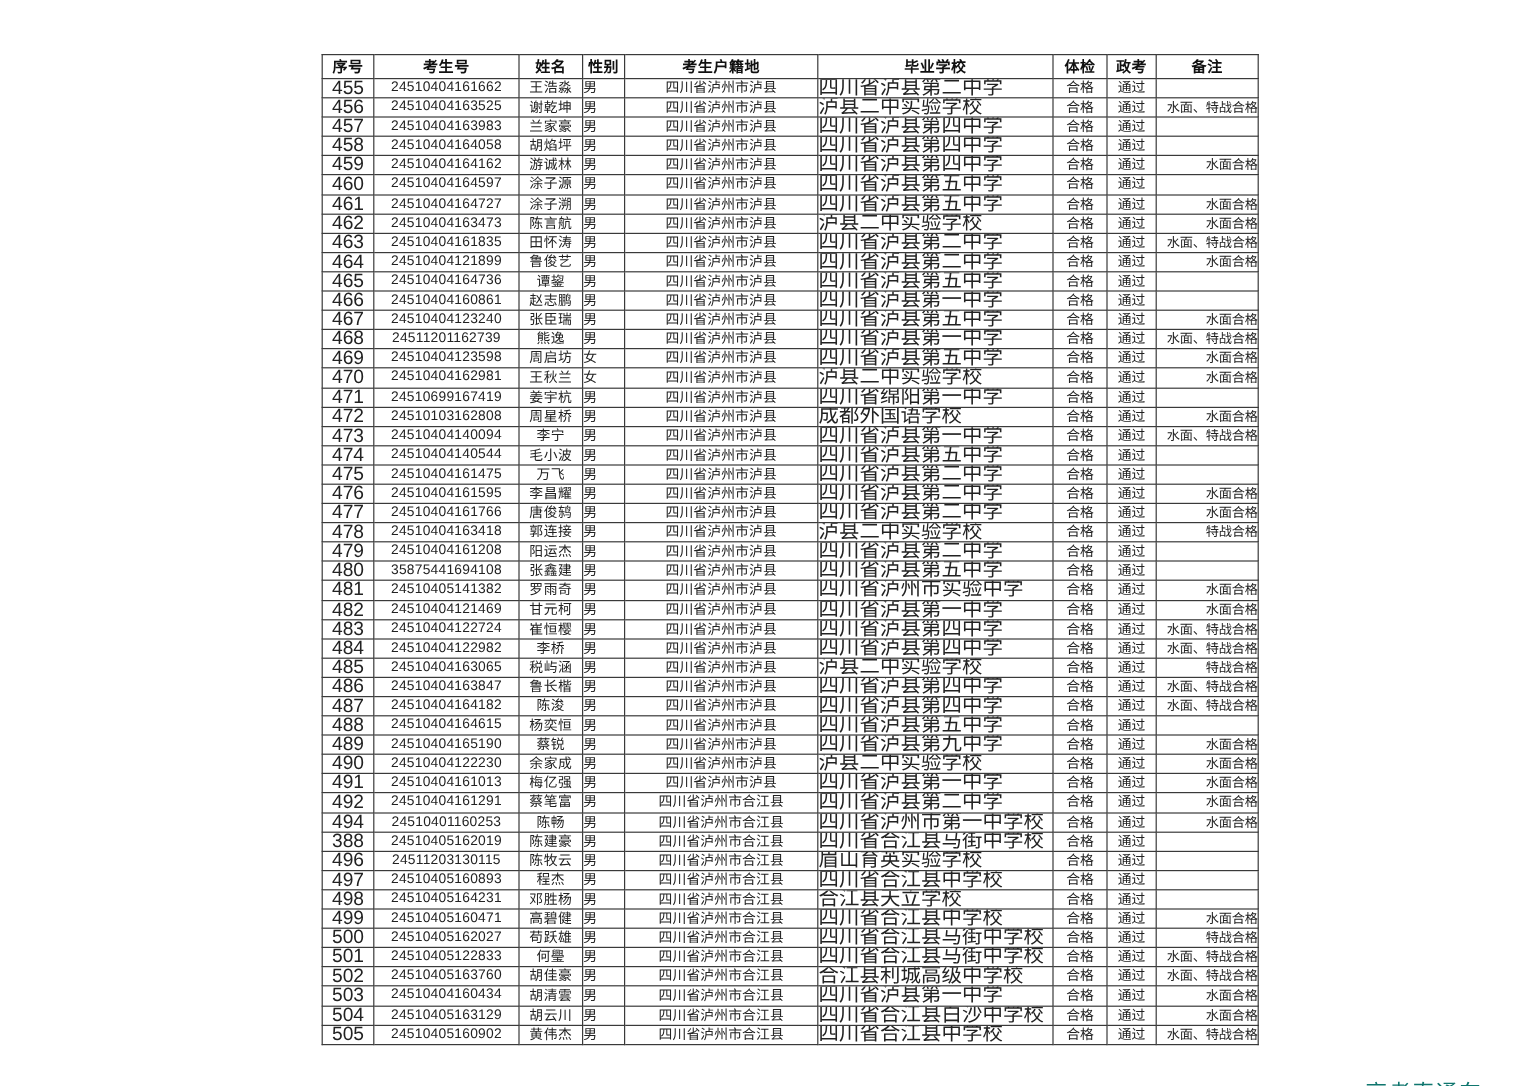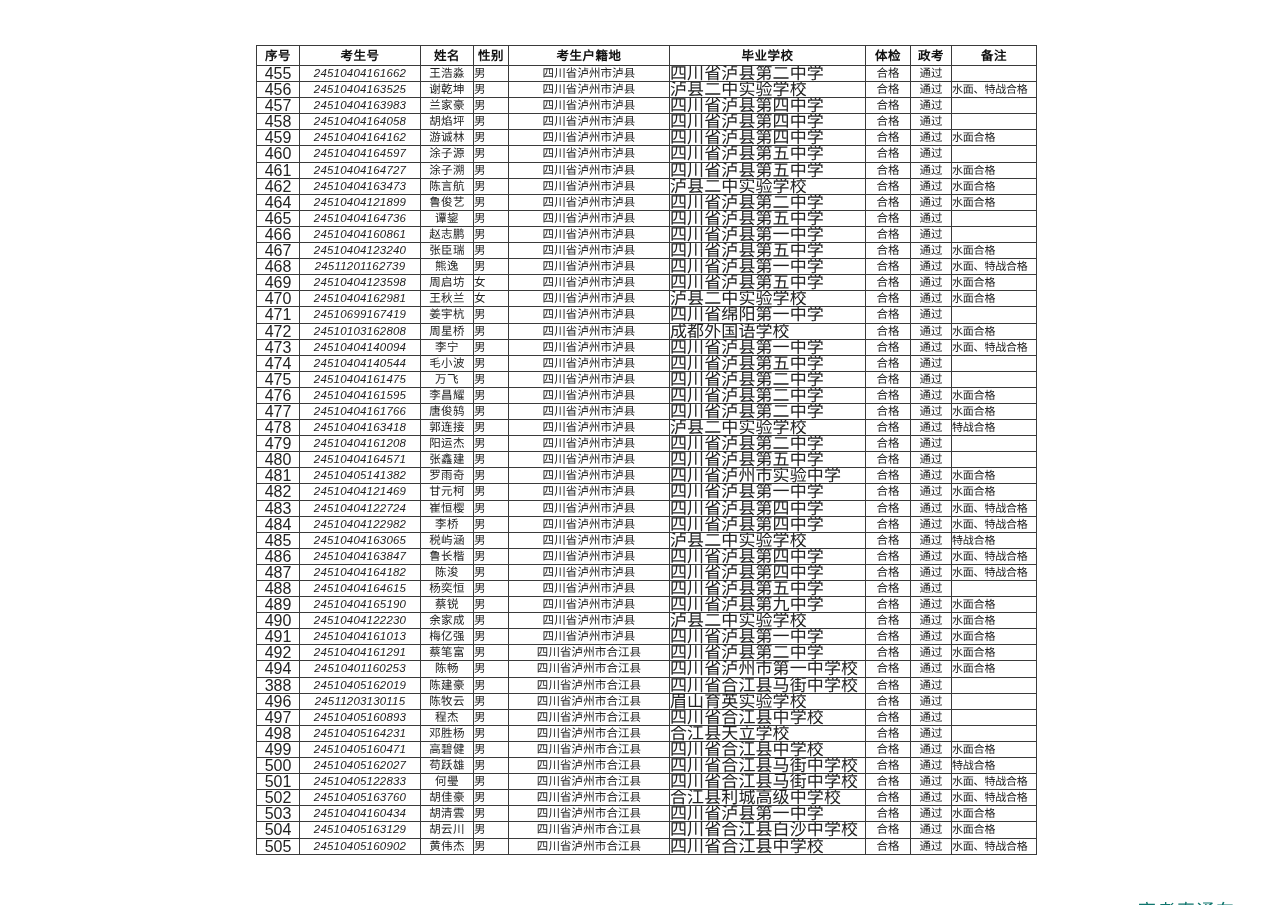--- a/index.html
+++ b/index.html
@@ -17,21 +17,21 @@
   }
   #roster-page {
     position: absolute;
     left: 0;
     top: 0;
     width: 1280px;
     height: 905px;
   }
   #roster-table-wrap {
     position: absolute;
-    left: 256px;
+    left: 268px;
     top: 45px;
     width: 740px;
   }
   table.roster {
     border-collapse: collapse;
     table-layout: fixed;
     width: 740px;
     background: #ffffff;
   }
   table.roster th,
@@ -71,21 +71,20 @@
     text-align: center;
     font-size: 16px;
     font-family: "Liberation Sans", sans-serif;
     letter-spacing: 0px;
   }
   td.exam {
     text-align: center;
     font-size: 11.5px;
     font-family: "Liberation Sans", sans-serif;
     letter-spacing: 0.2px;
-    font-style: italic;
   }
   td.name {
     text-align: center;
     font-size: 11.5px;
     color: #3b3b3b;
     letter-spacing: 0.4px;
   }
   td.sex {
     text-align: left;
     padding-left: 4px;
@@ -105,21 +104,21 @@
     font-size: 17px;
     color: #3b3b3b;
     letter-spacing: 0.1px;
   }
   td.phys, td.polit {
     text-align: center;
     font-size: 11.5px;
     color: #3b3b3b;
   }
   td.remark {
-    text-align: left;
+    text-align: right;
     font-size: 11px;
     color: #3b3b3b;
     letter-spacing: -0.2px;
   }
   #watermark {
     position: absolute;
     left: 1138px;
     top: 896px;
     font-size: 18px;
     color: #0f766e;
@@ -242,20 +241,31 @@
             <td class="exam">24510404163473</td>
             <td class="name">陈言航</td>
             <td class="sex">男</td>
             <td class="domicile">四川省泸州市泸县</td>
             <td class="school">泸县二中实验学校</td>
             <td class="phys">合格</td>
             <td class="polit">通过</td>
             <td class="remark">水面合格</td>
           </tr>
           <tr>
+            <td class="seq">463</td>
+            <td class="exam">24510404161835</td>
+            <td class="name">田怀涛</td>
+            <td class="sex">男</td>
+            <td class="domicile">四川省泸州市泸县</td>
+            <td class="school">四川省泸县第二中学</td>
+            <td class="phys">合格</td>
+            <td class="polit">通过</td>
+            <td class="remark">水面、特战合格</td>
+          </tr>
+          <tr>
             <td class="seq">464</td>
             <td class="exam">24510404121899</td>
             <td class="name">鲁俊艺</td>
             <td class="sex">男</td>
             <td class="domicile">四川省泸州市泸县</td>
             <td class="school">四川省泸县第二中学</td>
             <td class="phys">合格</td>
             <td class="polit">通过</td>
             <td class="remark">水面合格</td>
           </tr>
@@ -419,21 +429,21 @@
             <td class="name">阳运杰</td>
             <td class="sex">男</td>
             <td class="domicile">四川省泸州市泸县</td>
             <td class="school">四川省泸县第二中学</td>
             <td class="phys">合格</td>
             <td class="polit">通过</td>
             <td class="remark"></td>
           </tr>
           <tr>
             <td class="seq">480</td>
-            <td class="exam">24510404164571</td>
+            <td class="exam">35875441694108</td>
             <td class="name">张鑫建</td>
             <td class="sex">男</td>
             <td class="domicile">四川省泸州市泸县</td>
             <td class="school">四川省泸县第五中学</td>
             <td class="phys">合格</td>
             <td class="polit">通过</td>
             <td class="remark"></td>
           </tr>
           <tr>
             <td class="seq">481</td>

